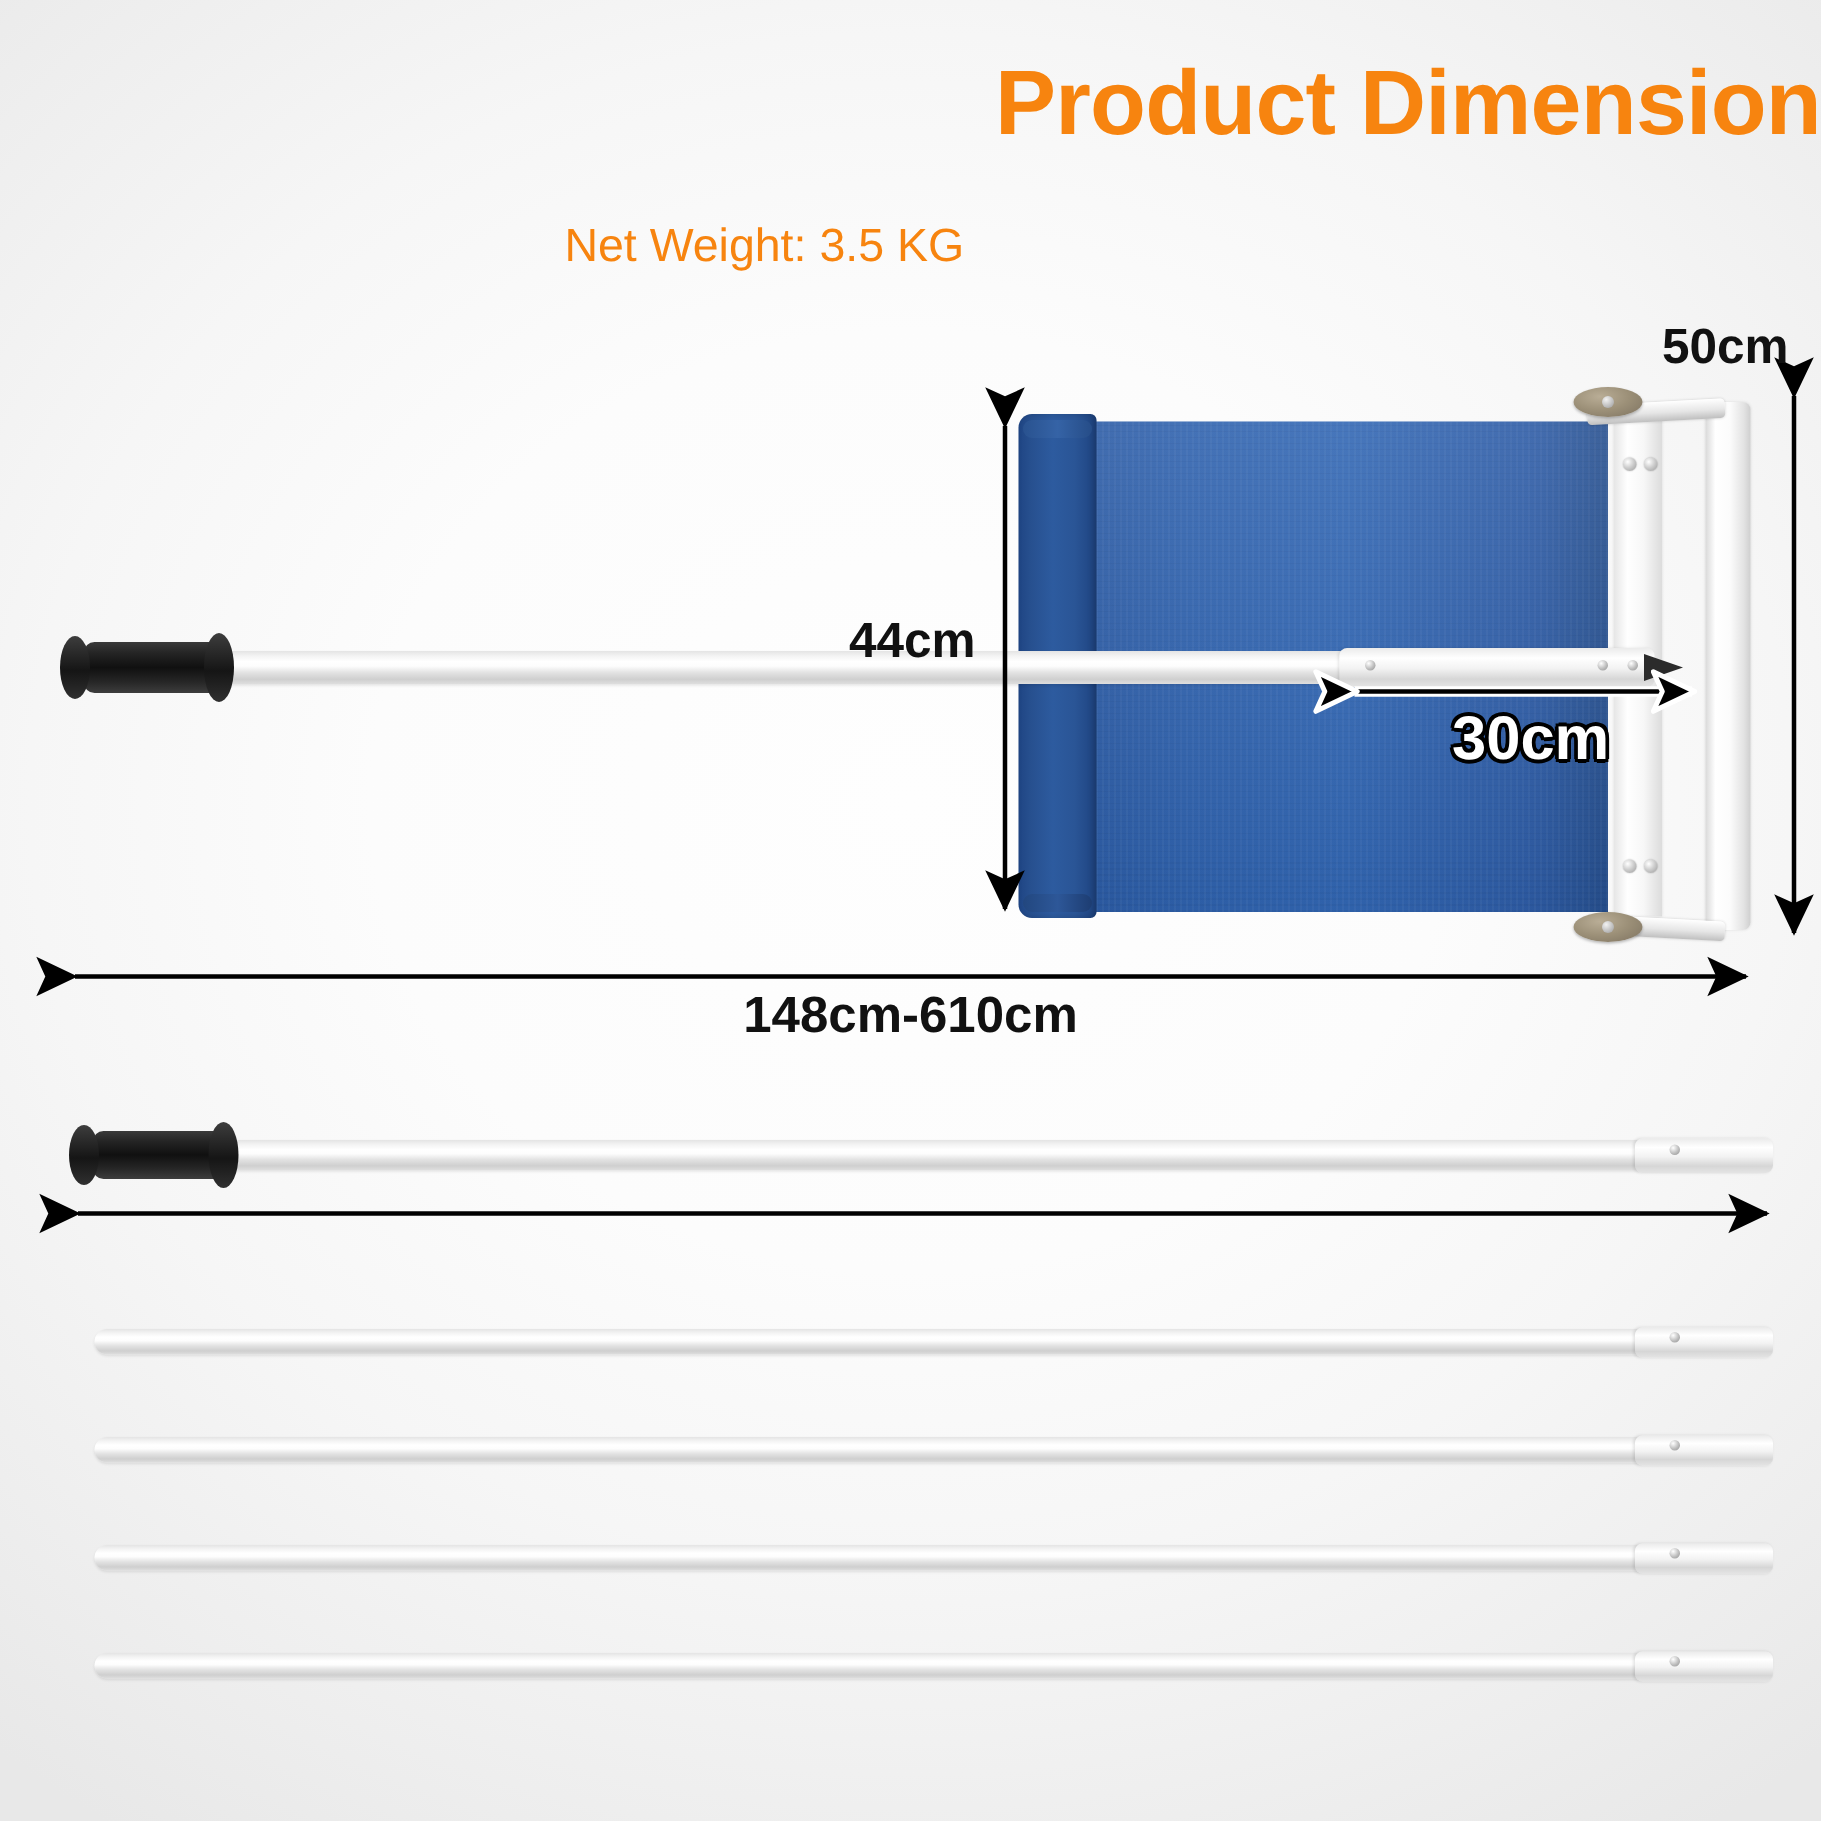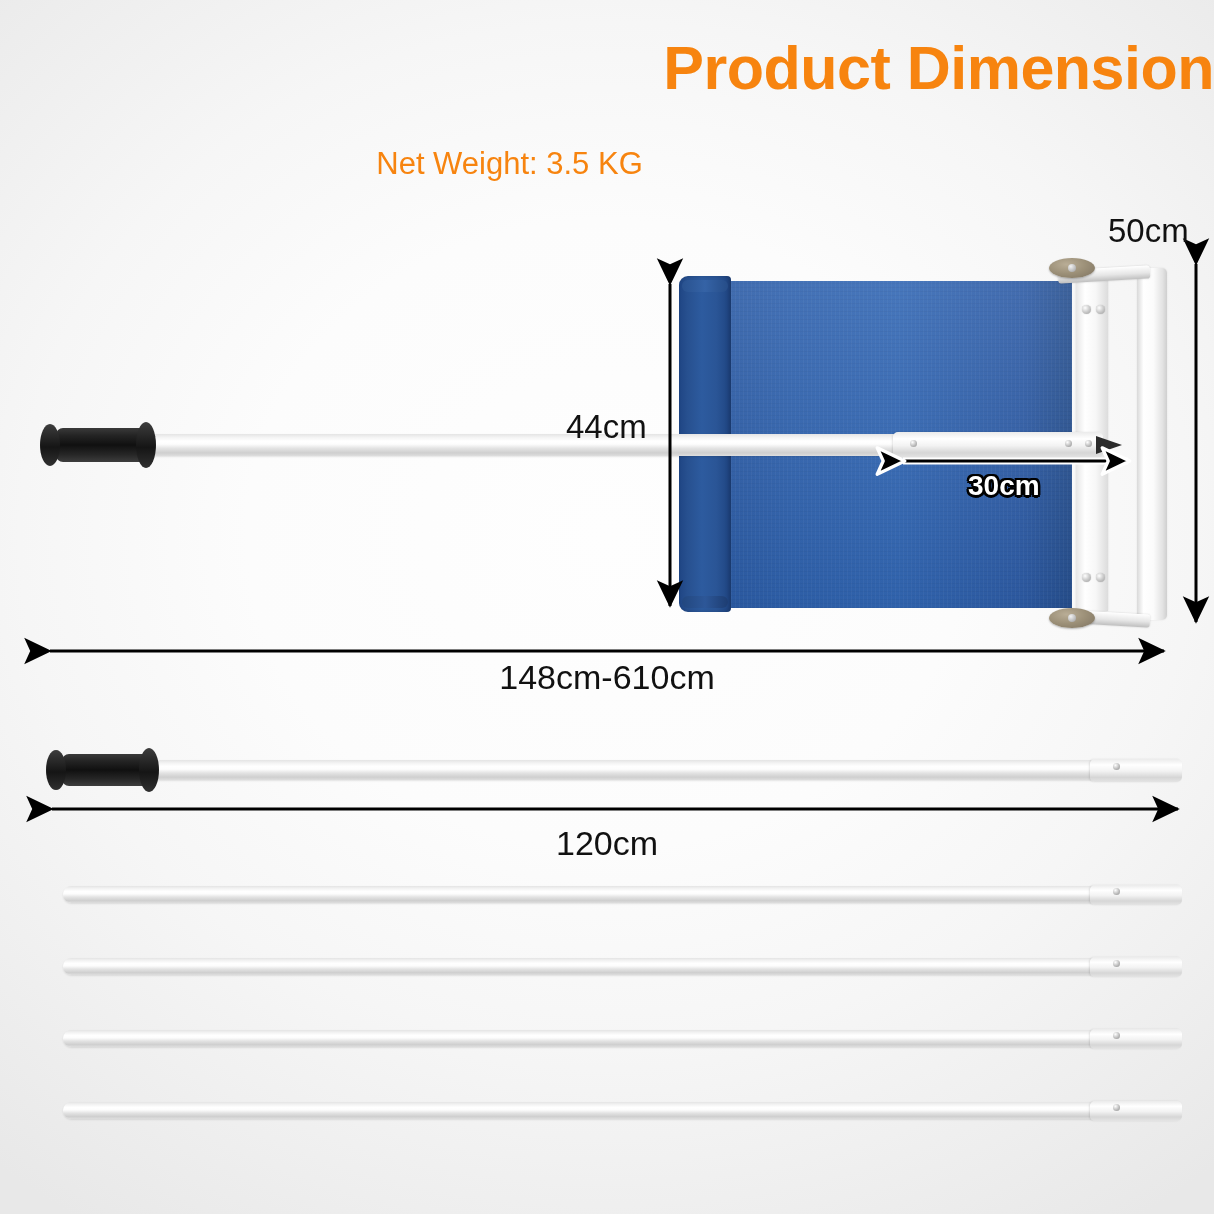--- a/index.html
+++ b/index.html
@@ -51,34 +51,34 @@
     font-size: 31px;
     font-weight: normal;
     color: #f7840f;
   }
 
   
   .dim {
     position: absolute;
     color: #111;
     font-size: 33px;
-    font-weight: normal;
+    font-weight: bold;
     white-space: nowrap;
     line-height: 1;
   }
   .dim-44  { left: 566px; top: 365px; margin-top: 45px; }
   .dim-50  { left: 1108px; top: 214px; }
   .dim-148 { left: 0; top: 660px; width: 1214px; text-align: center; font-size: 34px; }
   .dim-120 { left: 0; top: 826px; width: 1214px; text-align: center; font-size: 34px; }
 
   
   .dim-30 {
     left: 968px;
     top: 472px;
-    font-size: 28px;
+    font-size: 41px;
     font-weight: bold;
     color: #ffffff;
     text-shadow:
       -2px -2px 0 #000, 2px -2px 0 #000,
       -2px  2px 0 #000, 2px  2px 0 #000,
        0   -2.5px 0 #000, 0 2.5px 0 #000,
       -2.5px 0 0 #000, 2.5px 0 0 #000;
   }
 
   
@@ -338,15 +338,14 @@
 
     <g>
       <line x1="52" y1="809" x2="1178" y2="809" stroke="#000" stroke-width="3" marker-start="url(#ah)" marker-end="url(#ah)"></line>
     </g>
   </svg>
 
   <div class="dim dim-44">44cm</div>
   <div class="dim dim-50">50cm</div>
   <div class="dim dim-30">30cm</div>
   <div class="dim dim-148">148cm-610cm</div>
-  <div class="dim dim-120">120cm</div>
 
 </div>
 
 </body></html>

